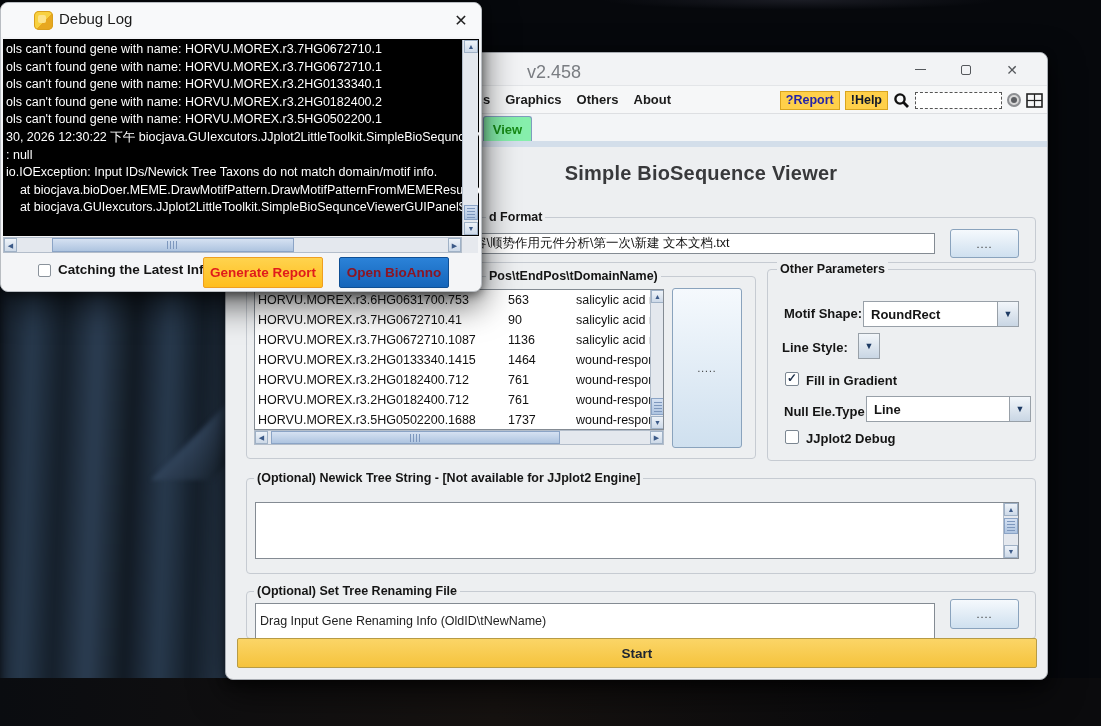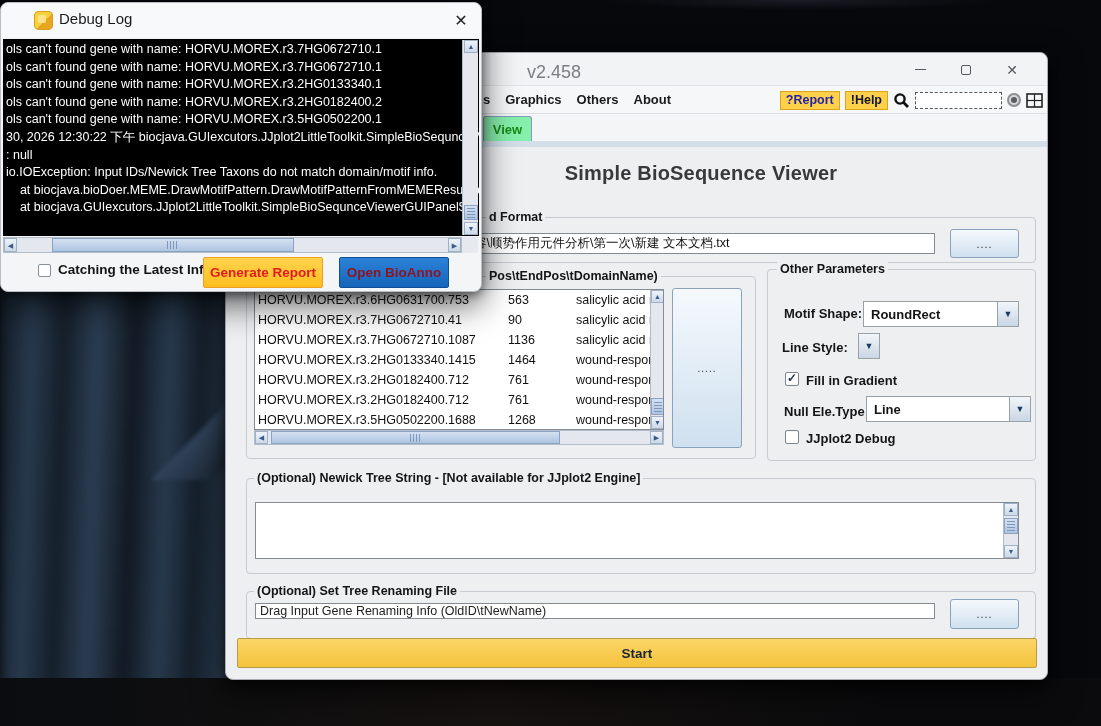--- a/index.html
+++ b/index.html
@@ -121,21 +121,21 @@
   .g4 .group-label { left:7px; }
   .newick-area { position:absolute; left:8px; top:23px; width:764px; height:57px; background:#fff;
     border:1px solid #848b93; }
   .g4-vsb { right:0; top:0; width:15px; height:55px; border:none; border-left:1px solid #b3bdca; }
   .g4-vsb .up { left:0; top:0; width:14px; height:13px; }
   .g4-vsb .down { left:0; bottom:0; width:14px; height:13px; }
   .g4-vsb .sb-thumb { left:0; top:15px; width:14px; height:16px; display:flex; }
 
   .g5 { left:20px; top:538px; width:790px; height:48px; }
   .g5 .group-label { left:7px; }
-  .f-rename { left:8px; top:11px; width:680px; height:16px; padding-left:4px; color:#222; }
+  .f-rename { left:8px; top:11px; width:680px; height:36px; padding-left:4px; color:#222; }
   .b5 { left:703px; top:7px; width:69px; height:30px; }
 
   .start-btn { position:absolute; left:11px; top:585px; width:800px; height:30px;
     background:linear-gradient(#fbd567,#f5c33c); border:1px solid #b79b45; border-radius:2px;
     display:flex; align-items:center; justify-content:center;
     font-size:13.5px; font-weight:bold; color:#1c2430; }
 
   
   .debug-window { left:0; top:2px; width:482px; height:290px; background:#f4f5f7;
     border:1px solid #b9bdc2; z-index:20; }
@@ -268,21 +268,21 @@
           </div>
           <div class="trow">
             <span class="c-id">HORVU.MOREX.r3.2HG0182400.2</span>
             <span class="c-start">712</span>
             <span class="c-end">761</span>
             <span class="c-domain">wound-respons</span>
           </div>
           <div class="trow">
             <span class="c-id">HORVU.MOREX.r3.5HG0502200.1</span>
             <span class="c-start">1688</span>
-            <span class="c-end">1268</span>
+            <span class="c-end">1737</span>
             <span class="c-domain">wound-respons</span>
           </div>
         </div>
       <div class="sb dlist-vsb">
         <span class="sb-btn up">▲</span>
         <span class="sb-thumb">
             <i class="grip-v"></i>
           </span>
         <span class="sb-btn down">▼</span>
       </div>

